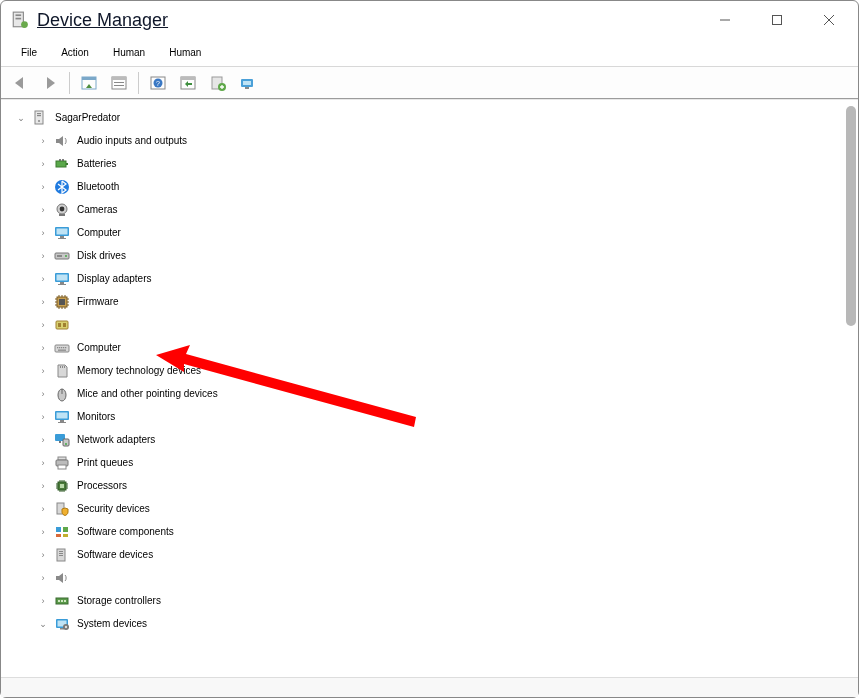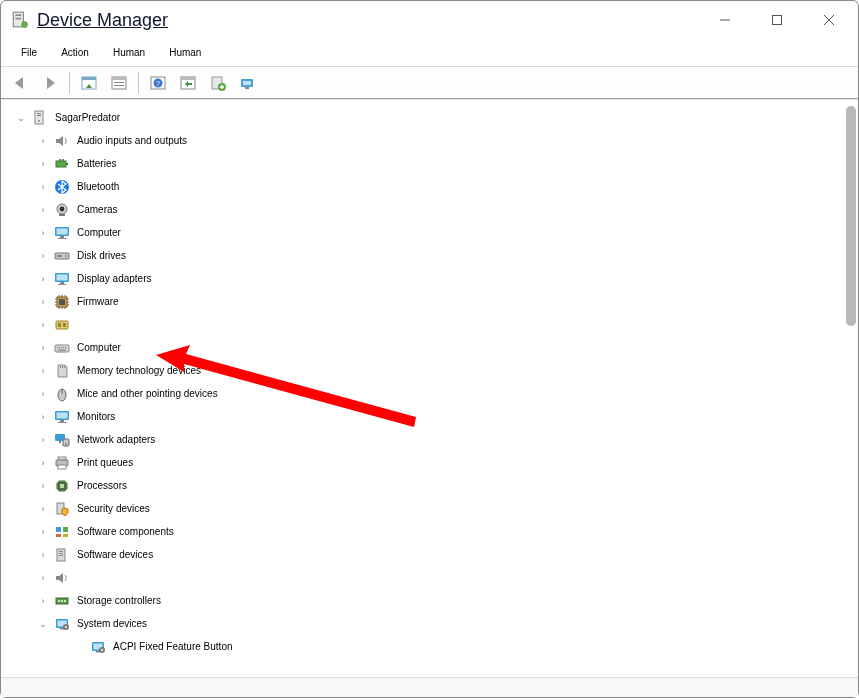--- a/index.html
+++ b/index.html
@@ -509,33 +509,20 @@
             <svg width="16" height="16" viewBox="0 0 16 16">
               <rect x="2" y="3" width="12" height="9" rx="1" fill="#3a9cd8"></rect>
               <rect x="3.5" y="4.5" width="9" height="6" fill="#bfe3f5"></rect>
               <rect x="6" y="12" width="4" height="1.5" fill="#888"></rect>
               <circle cx="12" cy="11" r="3" fill="#777"></circle>
               <circle cx="12" cy="11" r="1.2" fill="#ddd"></circle>
             </svg>
           </span>
           <span class="tree-label">System devices</span>
         </div>
-        <div class="tree-row indent-2">
-          <span class="expander"></span>
-          <span class="dev-icon">
-            <svg width="16" height="16" viewBox="0 0 16 16">
-              <rect x="2" y="3" width="12" height="9" rx="1" fill="#3a9cd8"></rect>
-              <rect x="3.5" y="4.5" width="9" height="6" fill="#bfe3f5"></rect>
-              <rect x="6" y="12" width="4" height="1.5" fill="#888"></rect>
-              <circle cx="12" cy="11" r="3" fill="#777"></circle>
-              <circle cx="12" cy="11" r="1.2" fill="#ddd"></circle>
-            </svg>
-          </span>
-          <span class="tree-label">ACPI Fixed Feature Button</span>
-        </div>
       </div>
     <div class="scrollbar-fake"></div>
 
     <div class="arrow-ann">
       <svg width="280" height="90" viewBox="0 0 280 90">
         <polygon points="0,10 34,0 30,9 260,72 258,82 28,19 28,27" fill="#ff0000"></polygon>
       </svg>
     </div>
   </div>
 

